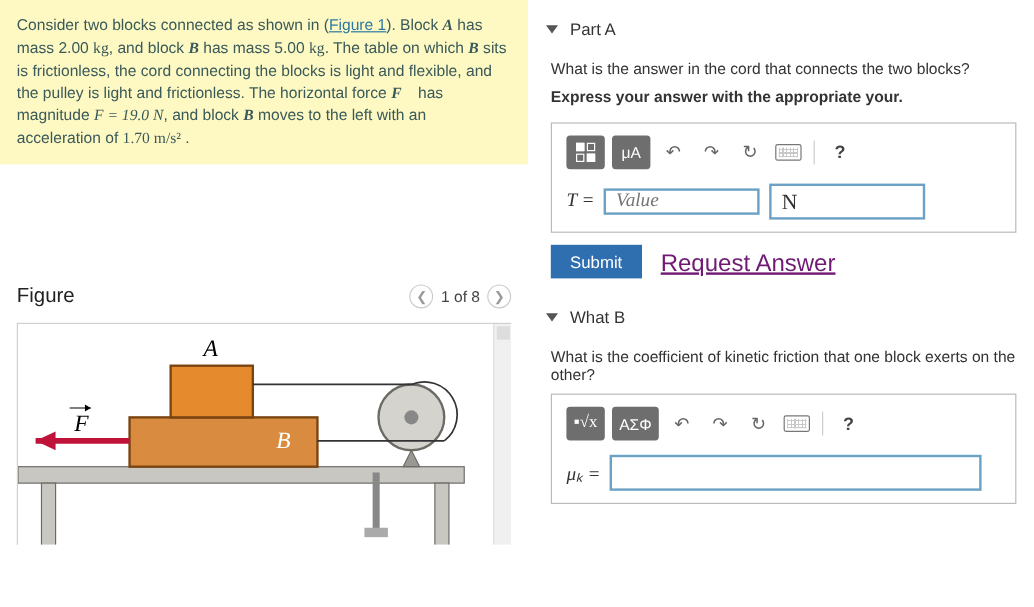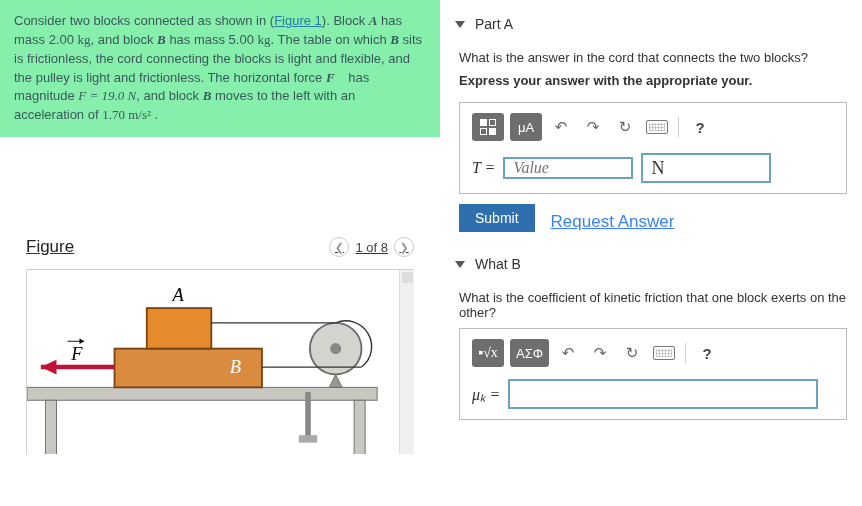--- a/index.html
+++ b/index.html
@@ -1,24 +1,24 @@
 <!DOCTYPE html>
 <html><head>
 <meta charset="utf-8">
 <style>
   * { box-sizing: border-box; margin: 0; padding: 0; }
   body { font-family: Arial, Helvetica, sans-serif; font-size: 13px; color: #333; width: 862px; height: 506px; display: flex; }
   .left-col { width: 440px; display: flex; flex-direction: column; }
   .right-col { flex: 1; padding: 10px 15px; }
-  .problem-box { background: #86efac; padding: 12px 14px; color: #3a5a5a; line-height: 1.45; }
+  .problem-box { background: #fef9c3; padding: 12px 14px; color: #3a5a5a; line-height: 1.45; }
   .problem-box a { color: #2a7aa5; text-decoration: underline; }
   .ital { font-style: italic; font-family: 'Times New Roman', serif; }
   .serif { font-family: 'Times New Roman', serif; }
   .bold { font-weight: bold; }
-  .figure-section { padding: 10px 26px 0; margin-top: 90px; text-decoration: underline; }
+  .figure-section { padding: 10px 14px 0; margin-top: 90px; }
   .figure-header { display: flex; align-items: center; justify-content: space-between; }
   .figure-title { font-size: 17px; color: #222; }
   .pager { display: flex; align-items: center; gap: 6px; font-size: 13px; color: #444; }
   .pager-btn { width: 20px; height: 20px; border: 1px solid #ccc; border-radius: 50%; background: #fff; display: flex; align-items: center; justify-content: center; color: #999; font-size: 11px; }
   .figure-canvas { border: 1px solid #d0d0d0; border-right: none; border-bottom: none; margin-top: 12px; height: 185px; position: relative; overflow: hidden; }
   .scrollbar-v { position: absolute; right: 0; top: 0; width: 15px; height: 100%; background: #f0f0f0; border-left: 1px solid #ddd; }
   .scrollbar-v::before { content: ""; position: absolute; top: 2px; left: 2px; width: 11px; height: 11px; background: #ddd; }
   .part { margin-bottom: 18px; }
   .part-header { display: flex; align-items: center; gap: 10px; padding: 6px 0; margin-bottom: 12px; }
   .triangle { width: 0; height: 0; border-left: 5px solid transparent; border-right: 5px solid transparent; border-top: 7px solid #555; }
@@ -35,21 +35,21 @@
   .kb-icon { width: 22px; height: 14px; border: 1px solid #777; border-radius: 2px; position: relative; }
   .kb-icon::after { content: ""; position: absolute; inset: 2px; background: repeating-linear-gradient(90deg,#777 0 1px,transparent 1px 3px), repeating-linear-gradient(0deg,#777 0 1px,transparent 1px 3px); opacity: .4; }
   .help-q { font-size: 15px; font-weight: bold; color: #444; }
   .answer-row { display: flex; align-items: center; gap: 8px; }
   .var-label { font-style: italic; font-family: 'Times New Roman', serif; font-size: 16px; }
   .value-input { border: 2px solid #6aa1c4; height: 22px; width: 130px; padding: 0 8px; font-style: italic; color: #8a8a8a; font-size: 16px; font-family: 'Times New Roman', serif; }
   .units-input { border: 2px solid #6aa1c4; height: 30px; width: 130px; padding: 0 8px; color: #333; font-size: 18px; font-family: 'Times New Roman', serif; }
   .long-input { border: 2px solid #6aa1c4; height: 30px; width: 310px; padding: 0 8px; }
   .actions { display: flex; align-items: flex-end; gap: 16px; margin-top: 10px; }
   .submit-btn { background: #2f6fb0; color: #fff; border: none; padding: 6px 16px; font-size: 14px; }
-  .request-link { color: #3b82f6; text-decoration: underline; font-size: 17px; }
+  .request-link { color: #701a75; text-decoration: underline; font-size: 20px; }
   .templates-ico { width: 16px; height: 16px; position: relative; }
   .templates-ico span { position: absolute; width: 7px; height: 7px; border: 1px solid #fff; }
   .templates-ico .a { top: 0; left: 0; background: #fff; }
   .templates-ico .b { top: 0; right: 0; }
   .templates-ico .c { bottom: 0; left: 0; }
   .templates-ico .d { bottom: 0; right: 0; background: #fff; }
   .sqrt-ico { font-family: 'Times New Roman', serif; font-size: 14px; color:#fff; }
 </style>
 </head>
 <body>

